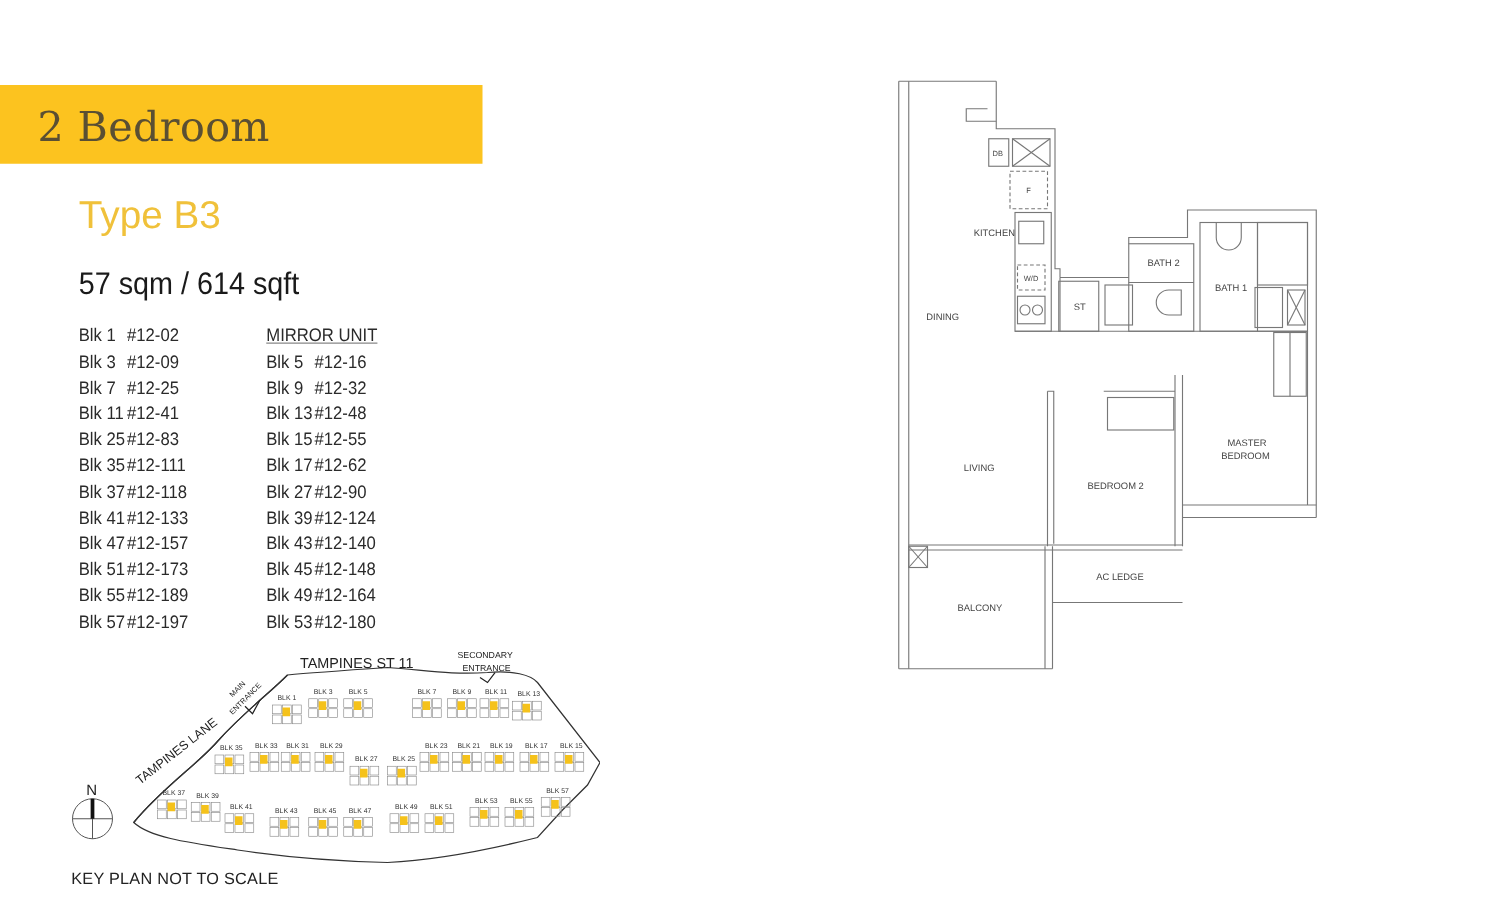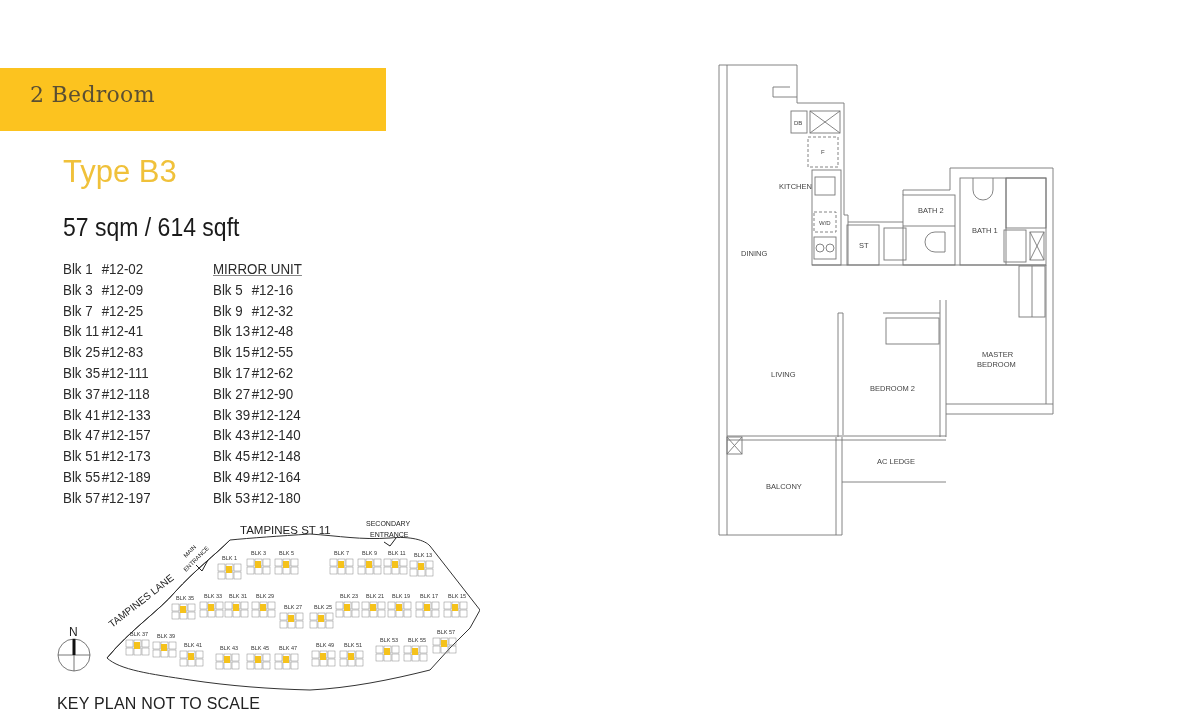--- a/index.html
+++ b/index.html
@@ -1,28 +1,28 @@
 <!DOCTYPE html>
 <html><head>
 <meta charset="utf-8">
 <style>
   html, body { margin:0; padding:0; background:#ffffff; }
   body { width:1200px; height:724px; position:relative; overflow:hidden; font-family:"Liberation Sans", sans-serif; color:#222; }
   .banner { position:absolute; left:0; top:68px; width:386px; height:63px; background:#fcc31f; }
-  .banner-title { position:absolute; left:30px; top:82px; font-family:"DejaVu Serif", "Liberation Serif", serif; font-size:22px; color:#5a4f33; letter-spacing:0.3px; }
+  .banner-title { position:absolute; left:30px; top:82px; font-family:"DejaVu Serif", "Liberation Serif", serif; font-size:33px; color:#5a4f33; letter-spacing:0.3px; }
   .type-title { position:absolute; left:63px; top:154px; font-size:31px; color:#f0c13a; }
   .area { position:absolute; left:63px; top:213px; font-size:25px; color:#1a1a1a; transform:scaleX(0.92); transform-origin:left; }
   .unit-col { position:absolute; top:259px; font-size:14.5px; color:#2a2a2a; line-height:20.8px; transform:scaleX(0.92); transform-origin:left; }
   .unit-col.left { left:63px; }
   .unit-col.right { left:213px; }
   .unit-row { display:flex; white-space:nowrap; }
   .unit-row .blk { width:42px; display:inline-block; }
   .mirror-head { text-decoration:underline; text-decoration-color:#888; }
   .keyplan { position:absolute; left:50px; top:510px; width:430px; height:200px; }
-  .keyplan-caption { position:absolute; left:57px; top:695px; font-size:16px; color:#222; letter-spacing:0.2px; }
+  .keyplan-caption { position:absolute; left:57px; top:695px; font-size:13px; color:#222; letter-spacing:0.2px; }
   .floorplan { position:absolute; left:700px; top:55px; width:380px; height:500px; }
   svg text { font-family:"Liberation Sans", sans-serif; }
 </style>
 </head>
 <body>
 
 <div class="banner"></div>
 <div class="banner-title">2 Bedroom</div>
 
 <div class="type-title">Type B3</div>

